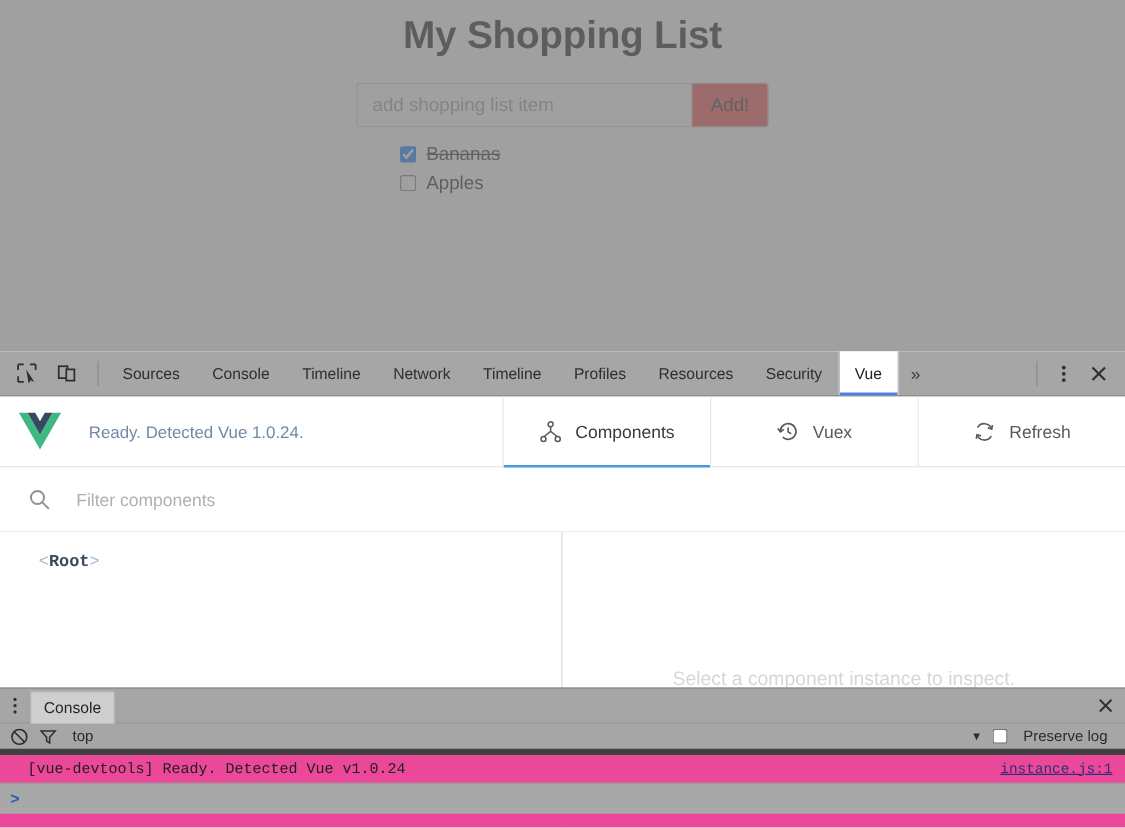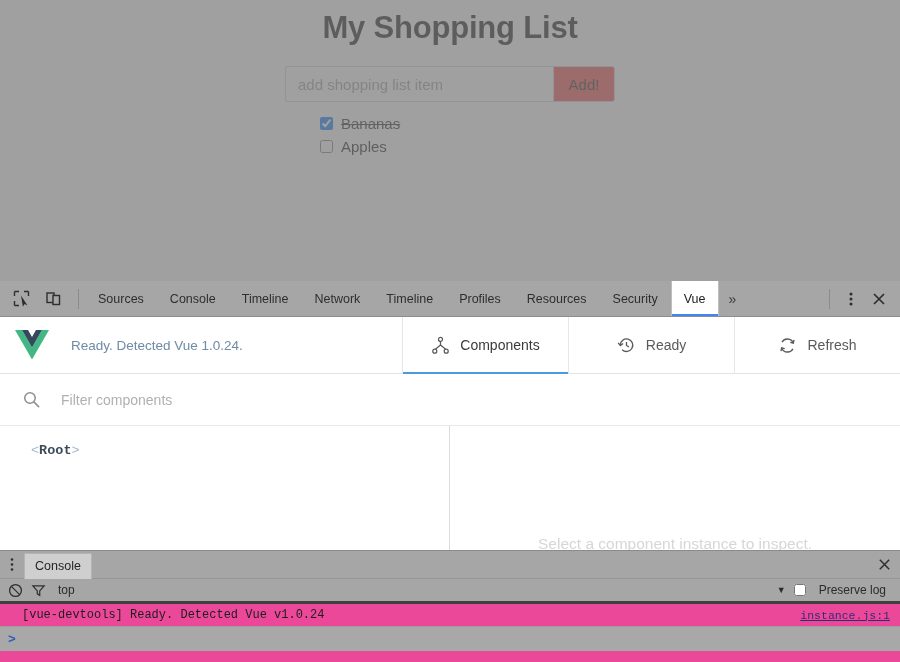--- a/index.html
+++ b/index.html
@@ -266,21 +266,21 @@
     margin-left: auto; margin-right: 8px;
     cursor: pointer;
     display: flex; align-items: center;
   }
   .console-filterbar {
     height: 25px;
     display: flex; align-items: center;
     gap: 8px;
     padding: 0 8px;
     background: #a6a6a6;
-    border-bottom: 3px solid #404040;
+    border-bottom: 5px solid #404040;
     flex: 0 0 auto;
   }
   .ctx-select {
     font-size: 12px; color: #2b2b2b;
     padding-left: 4px;
     cursor: pointer;
   }
   .ctx-caret {
     margin-left: auto;
     font-size: 9px; color: #2b2b2b;
@@ -429,21 +429,21 @@
         </div>
 
         <div class="vue-tab">
           <span>
             <svg width="19" height="19" viewBox="0 0 20 20">
               <path d="M3.4 9.6 a6.6 6.6 0 1 1 2 4.8" stroke="#5a5a5a" stroke-width="1.4" fill="none"></path>
               <path d="M1.2 7.2 L3.6 10 L6.4 7.9" stroke="#5a5a5a" stroke-width="1.4" fill="none"></path>
               <path d="M10 6.4 V10 L12.6 11.6" stroke="#5a5a5a" stroke-width="1.4" fill="none"></path>
             </svg>
           </span>
-          <span>Ready</span>
+          <span>Vuex</span>
         </div>
 
         <div class="vue-tab">
           <span>
             <svg width="19" height="19" viewBox="0 0 20 20">
               <path d="M16 7.2 A6.6 6.6 0 0 0 4.2 6.4" stroke="#5a5a5a" stroke-width="1.4" fill="none"></path>
               <path d="M4 12.8 A6.6 6.6 0 0 0 15.8 13.6" stroke="#5a5a5a" stroke-width="1.4" fill="none"></path>
               <path d="M16.8 4.2 L16.2 7.6 L12.9 6.6" stroke="#5a5a5a" stroke-width="1.4" fill="none"></path>
               <path d="M3.2 15.8 L3.8 12.4 L7.1 13.4" stroke="#5a5a5a" stroke-width="1.4" fill="none"></path>
             </svg>

